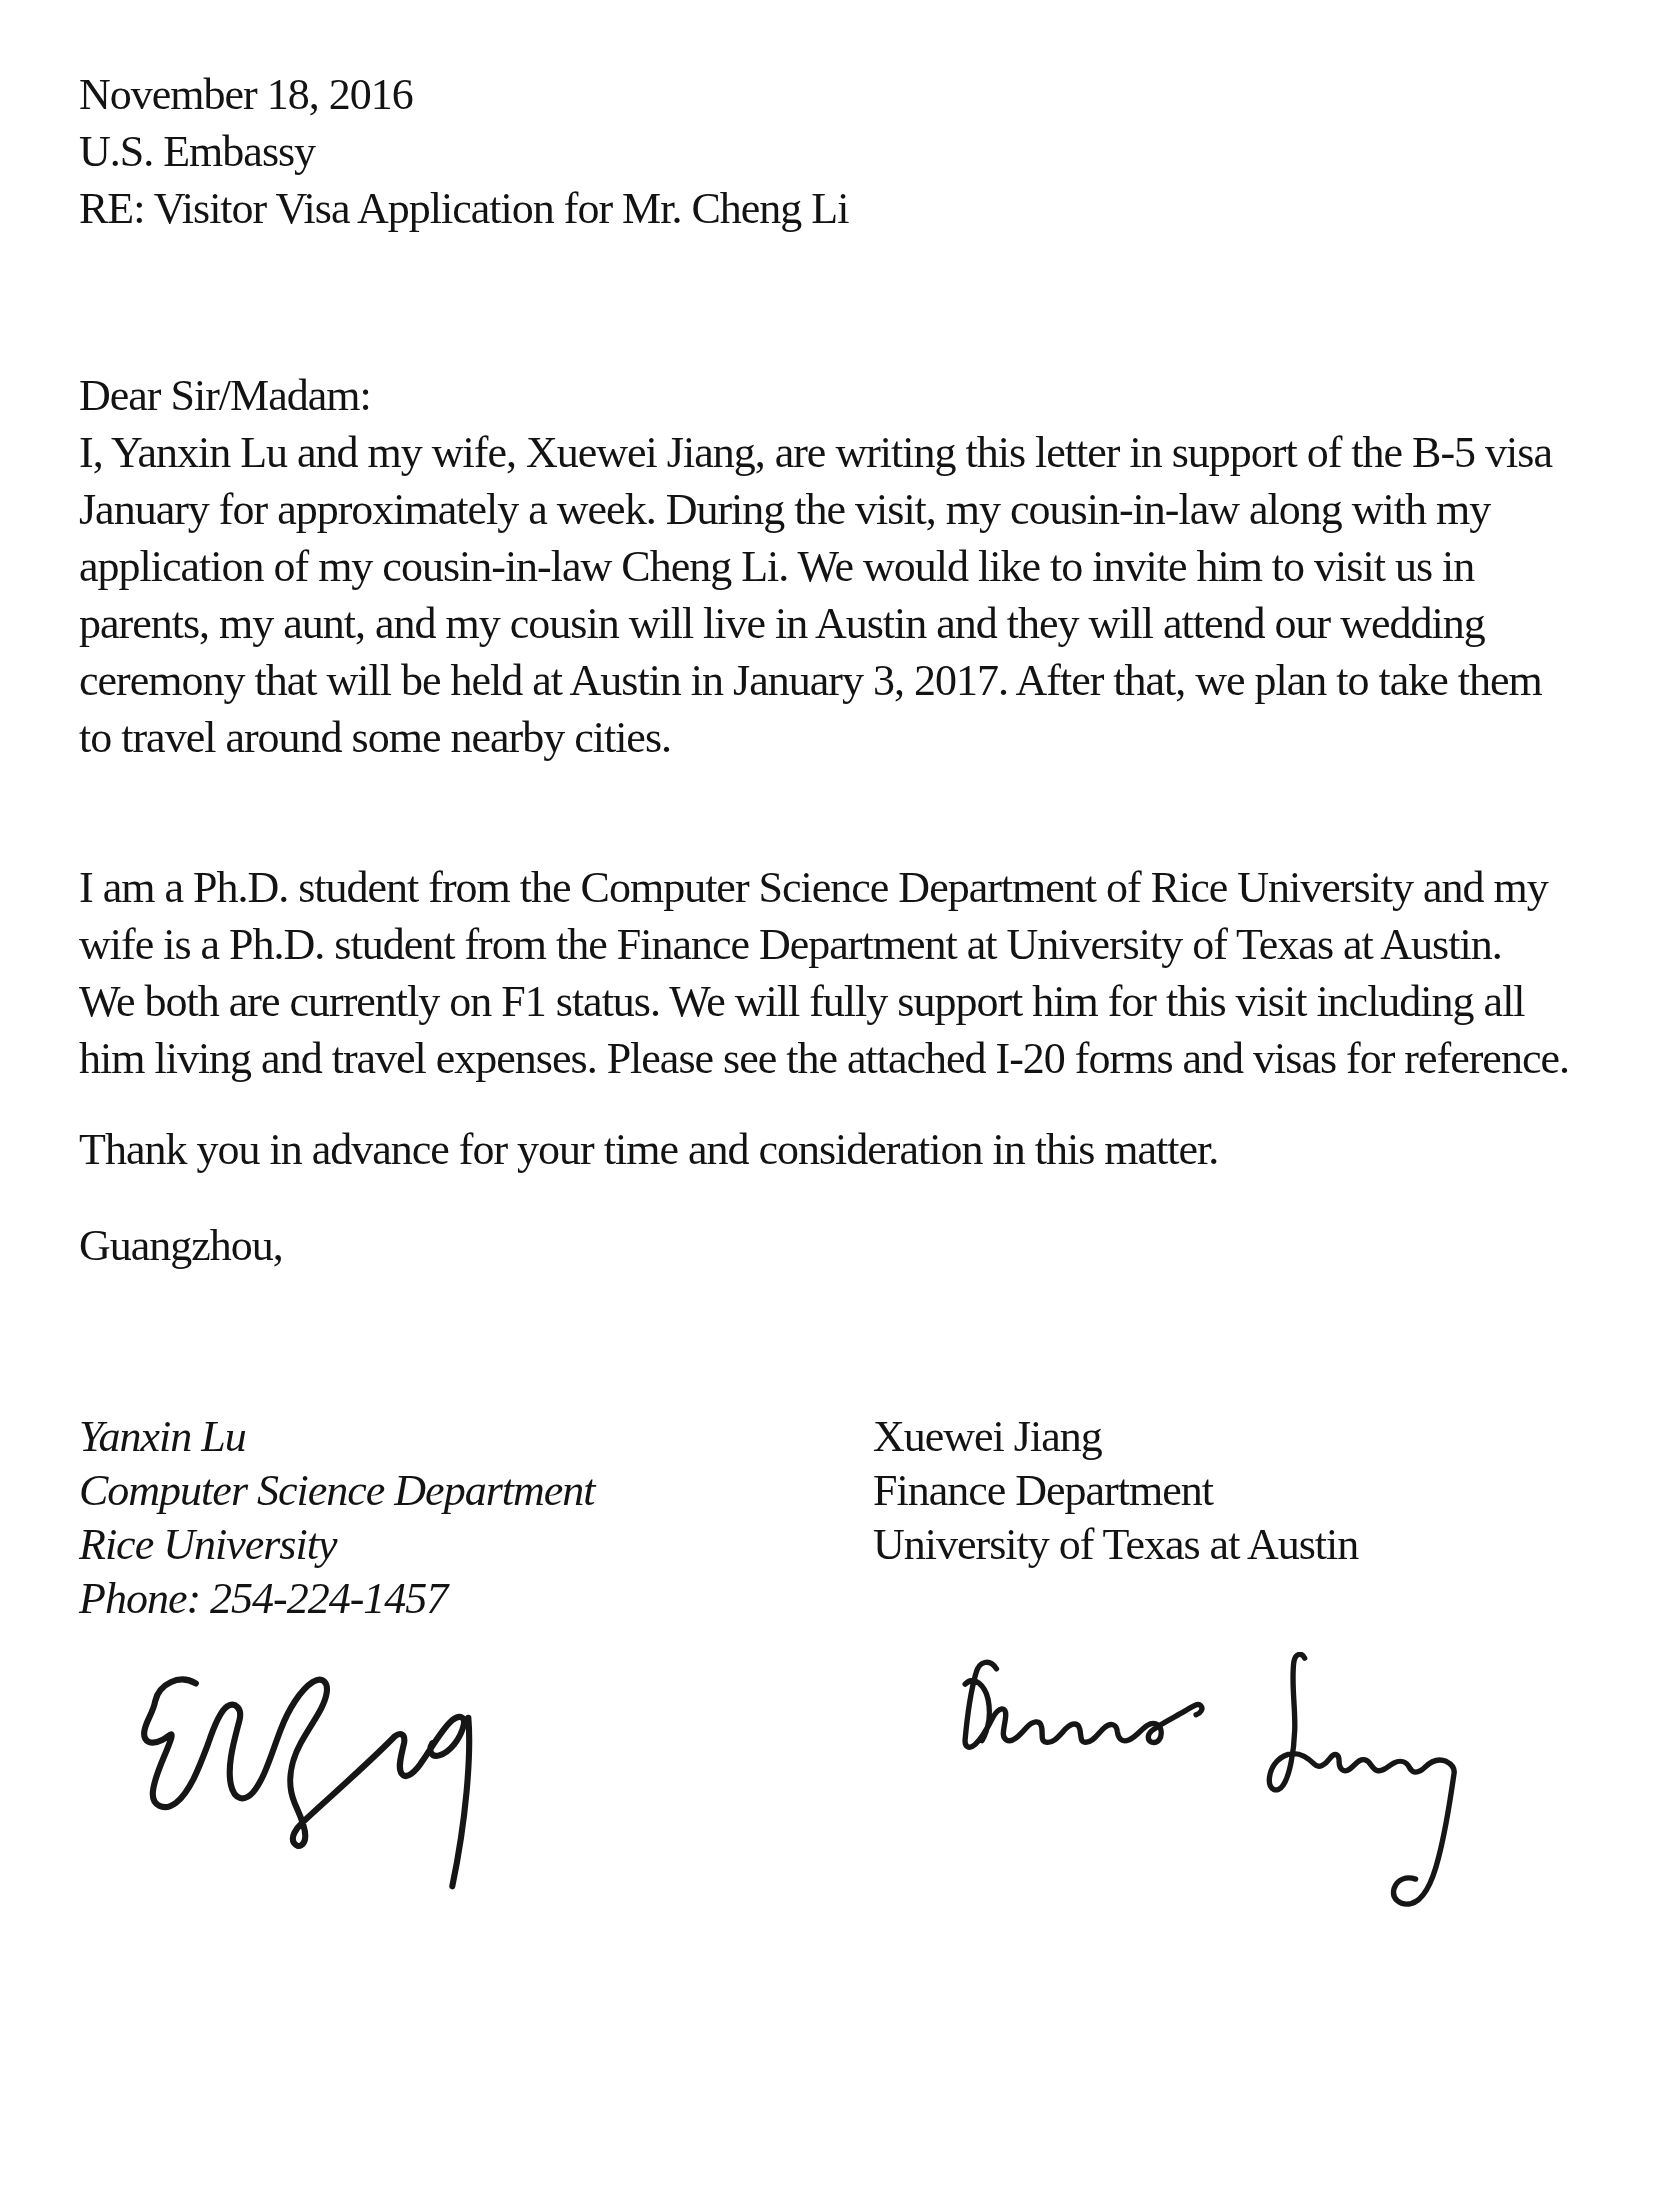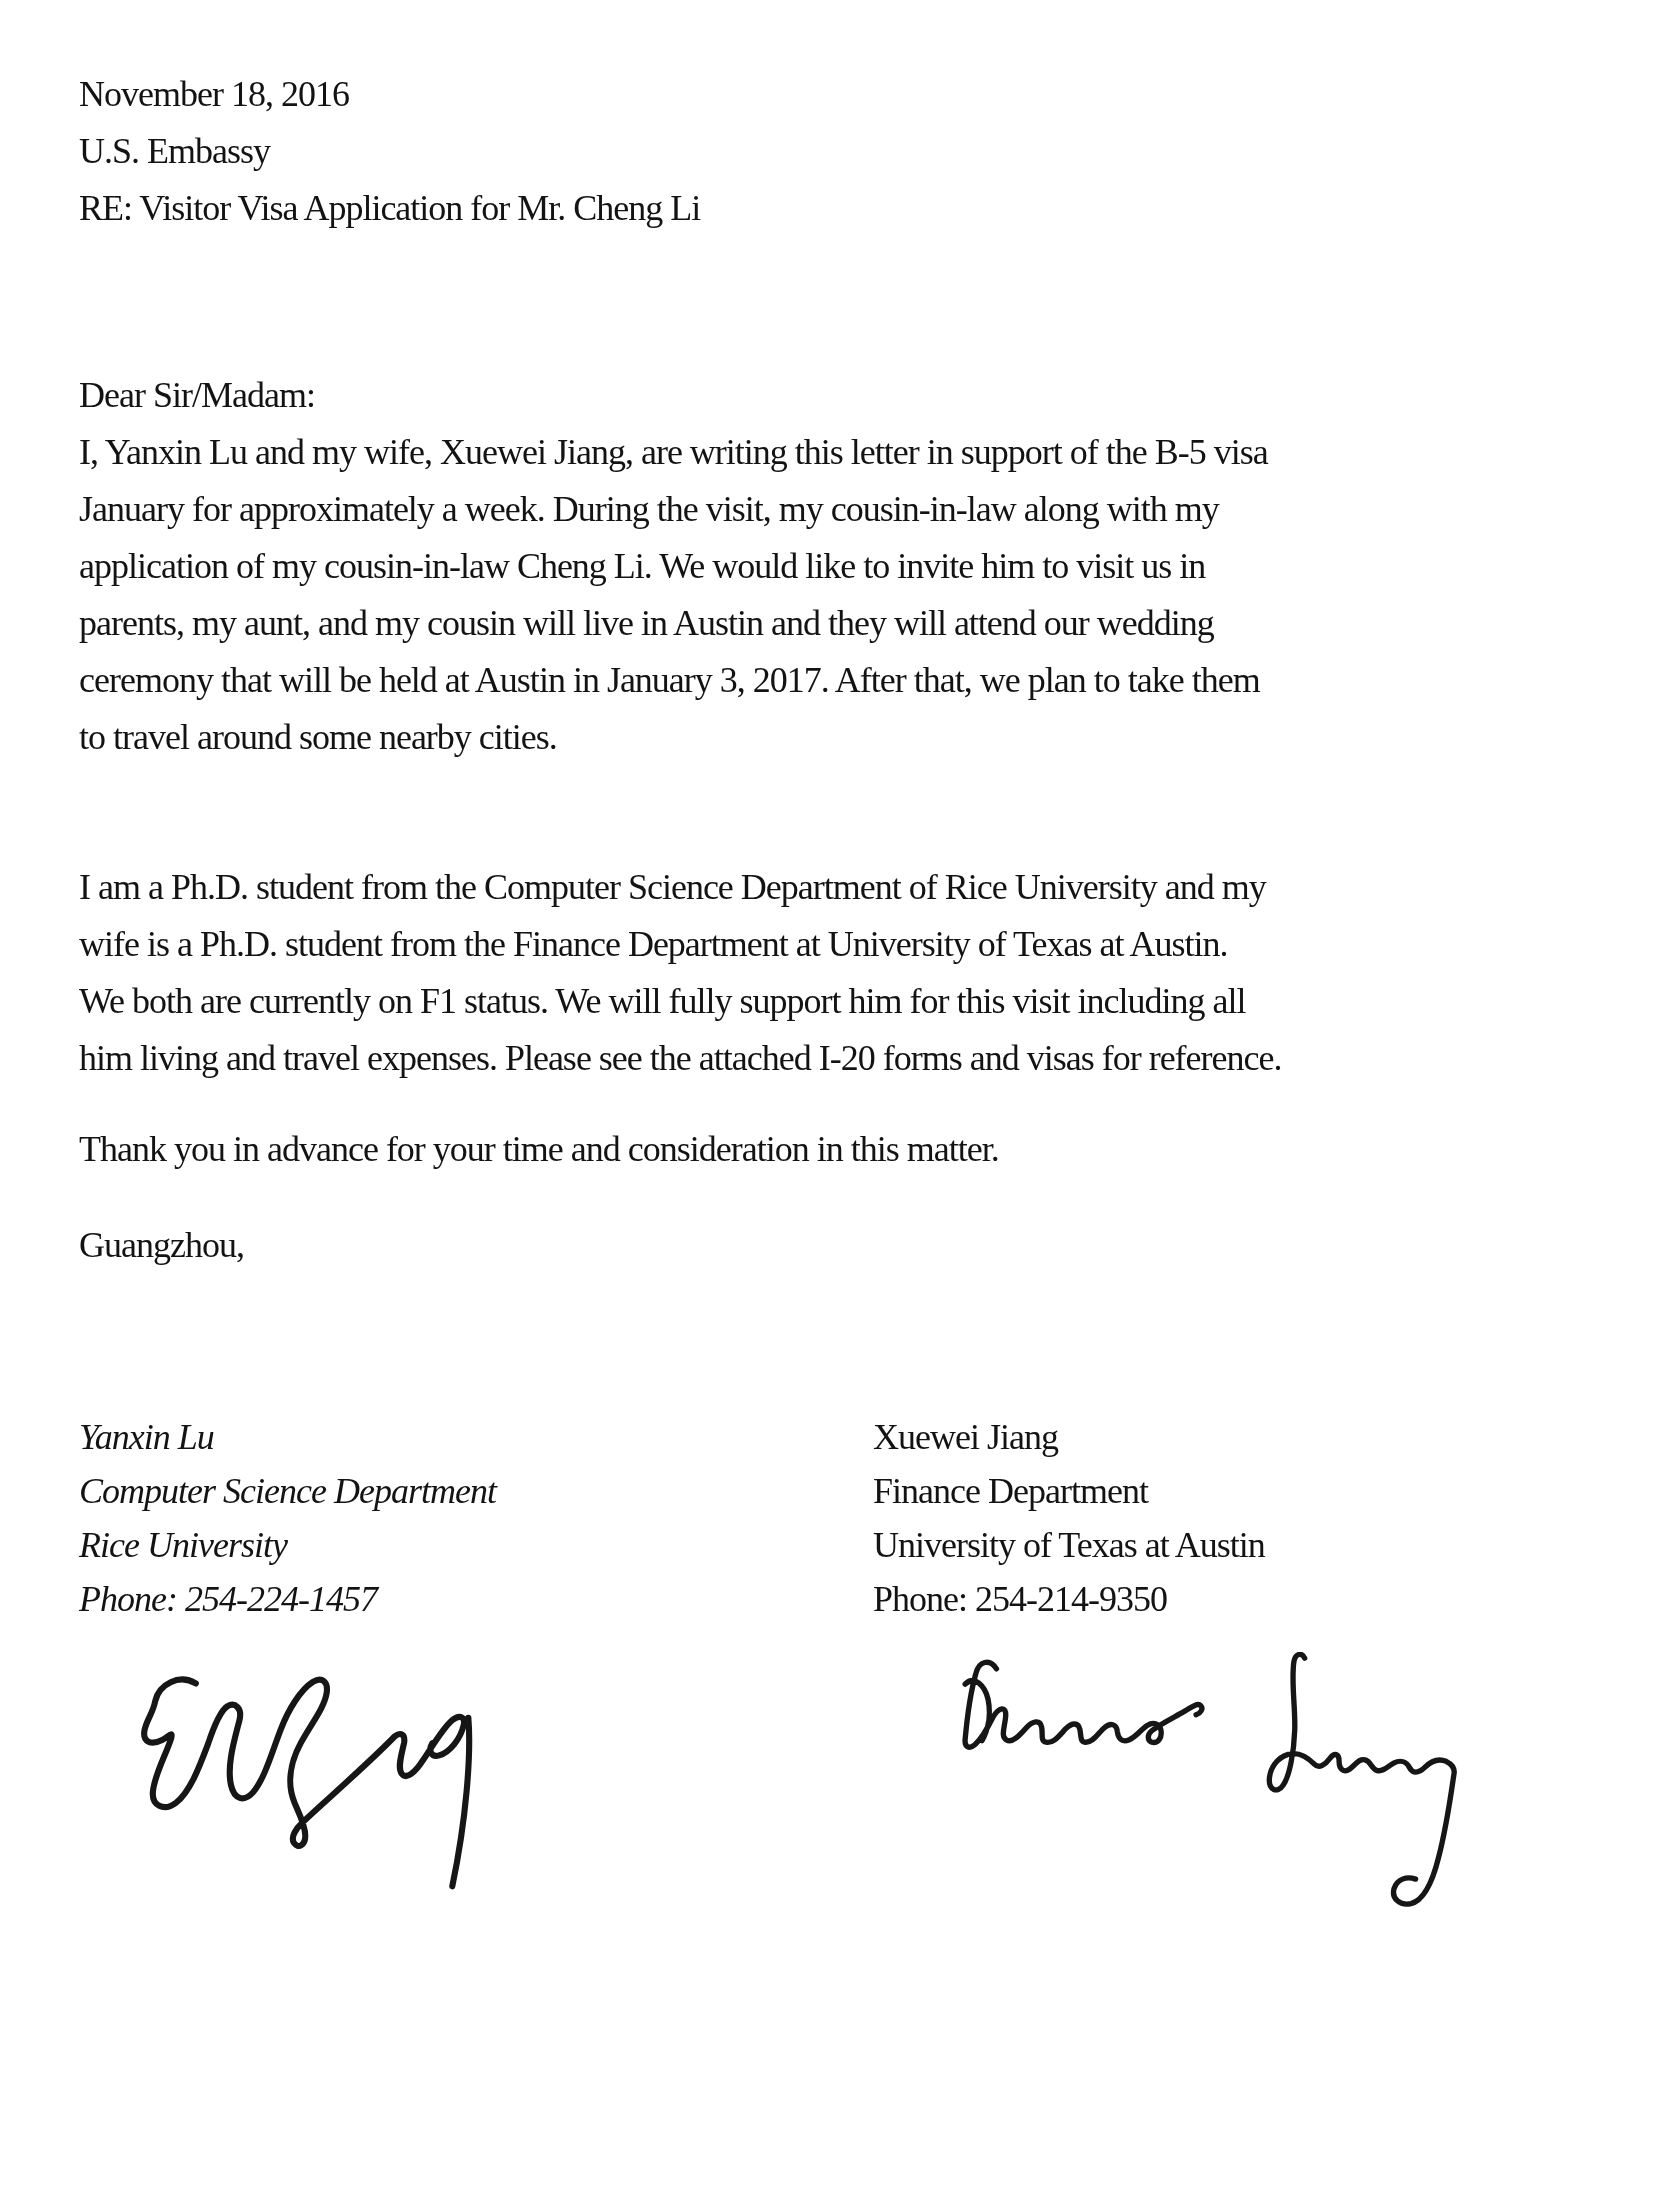--- a/index.html
+++ b/index.html
@@ -9,21 +9,21 @@
   }
   .page {
     position: relative;
     width: 1656px;
     height: 2205px;
     margin: 0 auto;
     background: #ffffff;
     overflow: hidden;
     font-family: "Liberation Serif", "DejaVu Serif", serif;
     color: #131313;
-    font-size: 36px;
+    font-size: 44px;
     letter-spacing: -1px;
     -webkit-font-smoothing: antialiased;
   }
   .content {
     padding: 66px 31px 0 79px;
   }
   .line {
     line-height: 57px;
     white-space: nowrap;
   }
@@ -100,21 +100,20 @@
       <div class="signer signer-left">
         <div class="line">Yanxin Lu</div>
         <div class="line">Computer Science Department</div>
         <div class="line">Rice University</div>
         <div class="line">Phone: 254-224-1457</div>
       </div>
       <div class="signer signer-right">
         <div class="line">Xuewei Jiang</div>
         <div class="line">Finance Department</div>
         <div class="line">University of Texas at Austin</div>
-        <div class="line">Phone: 254-214-9350</div>
       </div>
     </div>
 
     <div class="sig-area">
       <svg class="sig sig-left" width="360" height="222" viewBox="0 0 470 290" xmlns="http://www.w3.org/2000/svg" role="img" aria-label="Yanxin Lu handwritten signature">
         <path d="M78,11
                  C56,-2 30,12 25,34
                  C22,50 14,58 11,72
                  C8,88 20,92 34,85
                  C42,81 48,72 46,82

